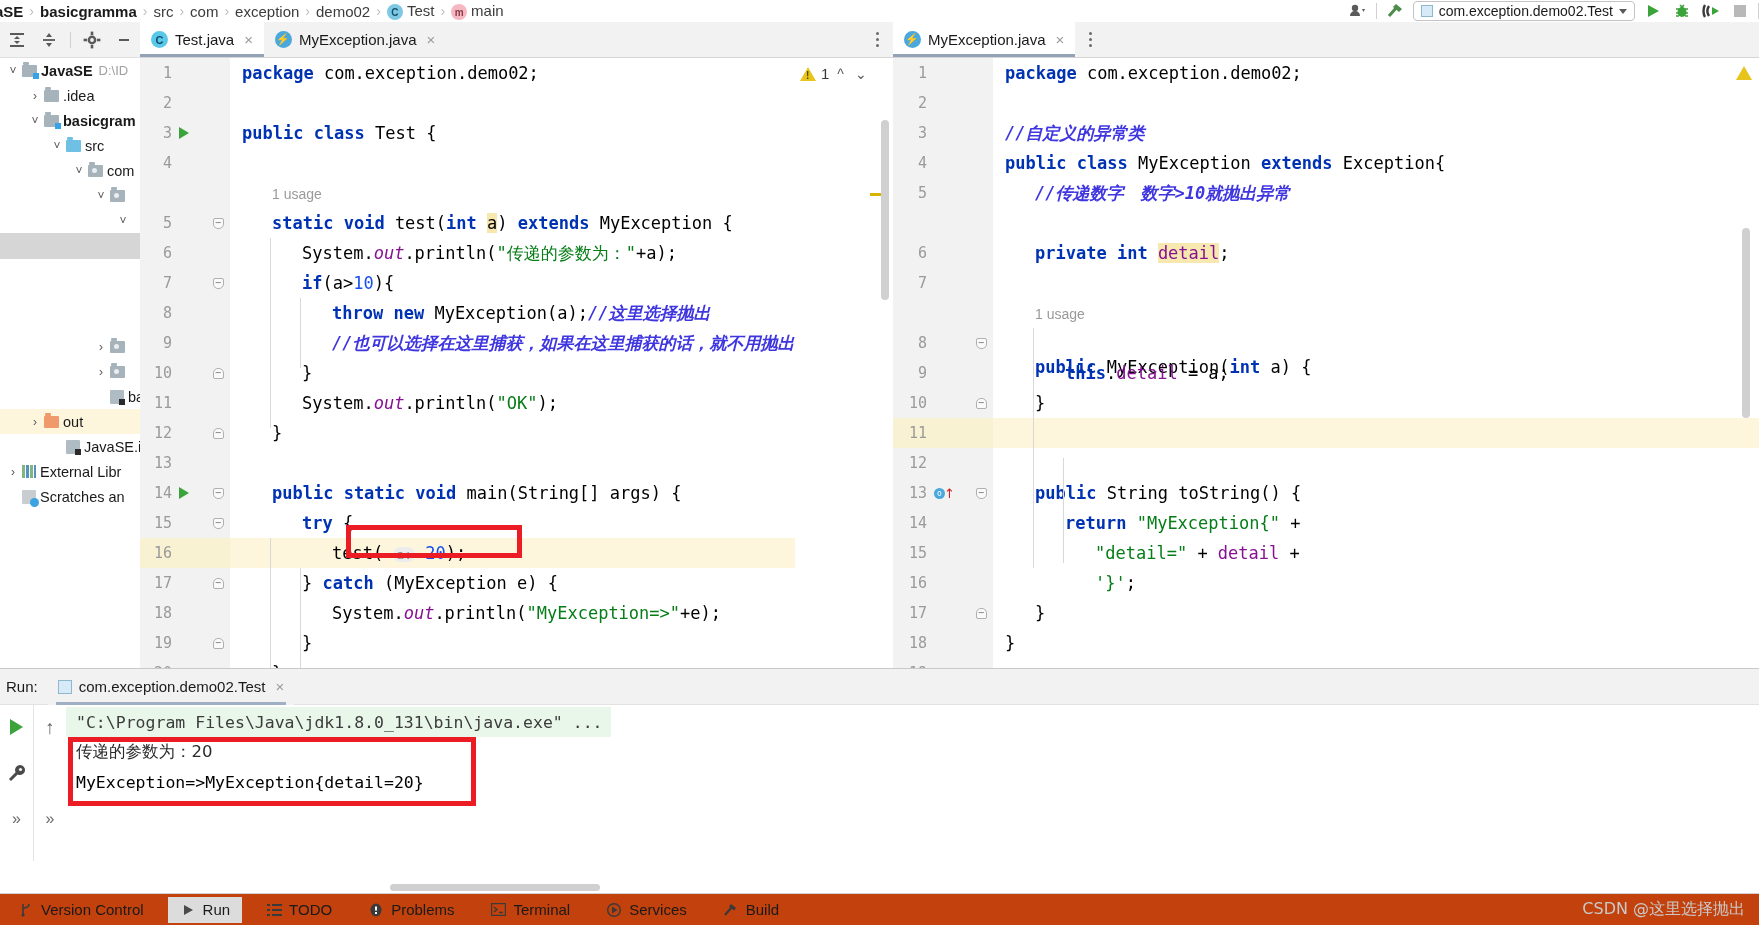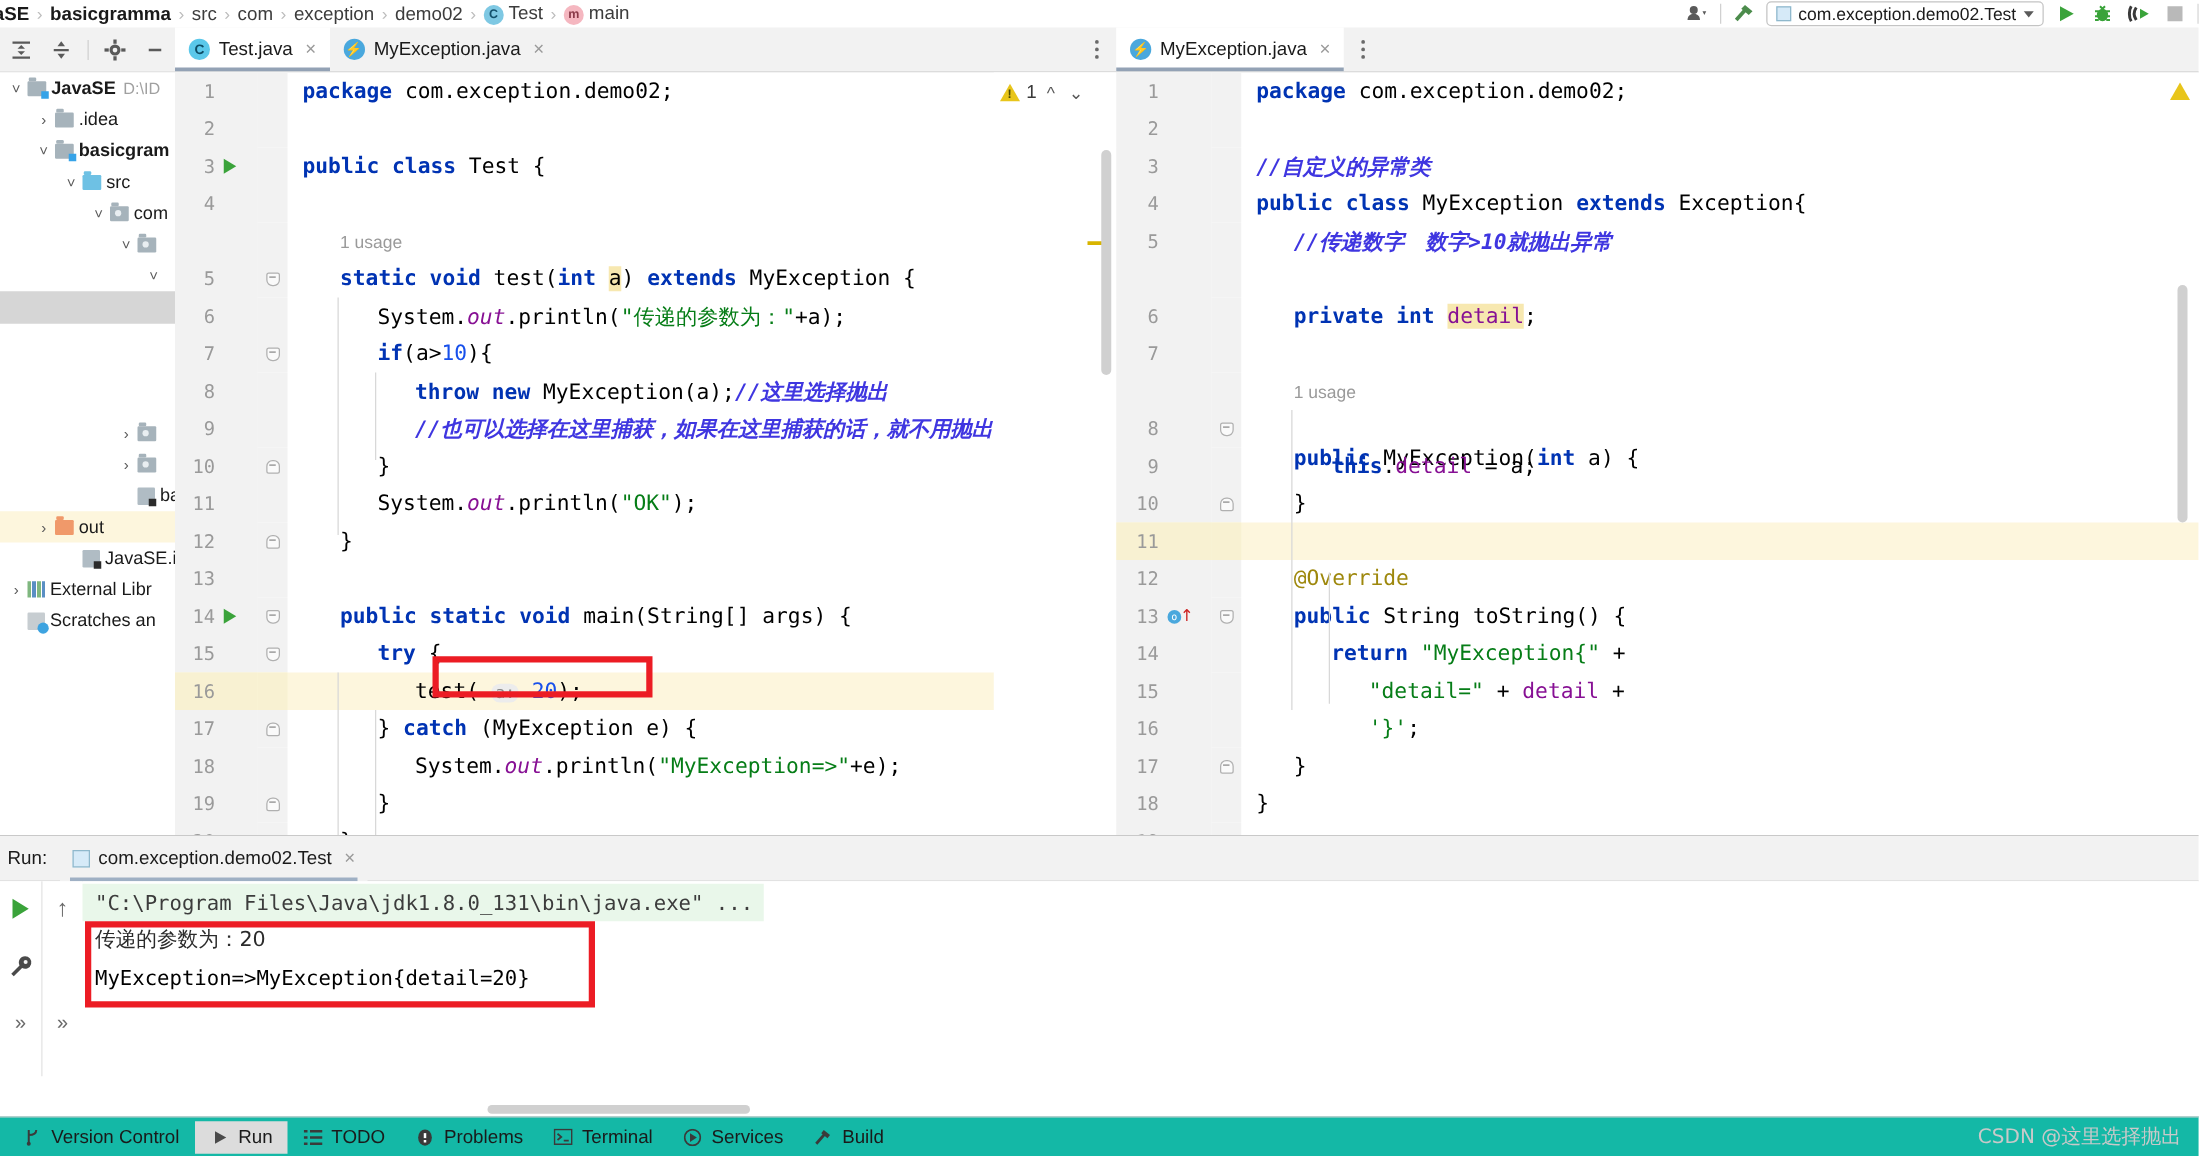--- a/index.html
+++ b/index.html
@@ -272,22 +272,22 @@
   .cline { height:30px; display:flex; align-items:center; padding-left:10px; white-space:pre; }
   .cline.cmd { background:#e9f7ea; color:#3c3c3c; display:inline-flex; padding-right:8px; }
   .cline.zh { font-family:"DejaVu Sans","Liberation Sans",sans-serif;text-align:right; }
 
   
   .redbox { position:absolute; border:5px solid #ec1c24; background:transparent; pointer-events:none; }
 
   
   .statusbar {
     position:absolute; left:0; bottom:0; width:1759px; height:32px;
-    background:#14b8a6; border-top:1px solid #d2d2d2;
-    display:flex; align-items:center; gap:0px; padding-left:6px;
+    background:#c2410c; border-top:1px solid #d2d2d2;
+    display:flex; align-items:center; gap:12px; padding-left:6px;
   }
   .sb-item {
     display:flex; align-items:center; gap:7px; padding:0 12px; height:26px;
     font-size:15px; color:#1a1a1a; white-space:nowrap;
   }
   .sb-item.active { background:#dcdcdc; }
   .sb-ico { width:16px;height:16px; display:flex;align-items:center;justify-content:center; flex:0 0 16px;}
   .watermark {
     position:absolute; right:14px; bottom:5px;
     font-size:16px; color:#c9c9c9;
@@ -799,21 +799,20 @@
           <div class="lnum-cell">
             <span class="lnum">11</span>
           </div>
           <div class="foldzone"></div>
         </div>
         <div class="ln" style="top: 390px;">
           <div class="lnum-cell">
             <span class="lnum">12</span>
           </div>
           <div class="foldzone"></div>
-          <div class="codetext" style="padding-left: 42px;"><span class="ann">@Override</span></div>
         </div>
         <div class="ln" style="top: 420px;">
           <div class="lnum-cell">
             <span class="lnum">13</span>
             <span class="ovr">
               <span class="dot">o</span>
               <span class="uparrow">↑</span>
             </span>
           </div>
           <div class="foldzone">

